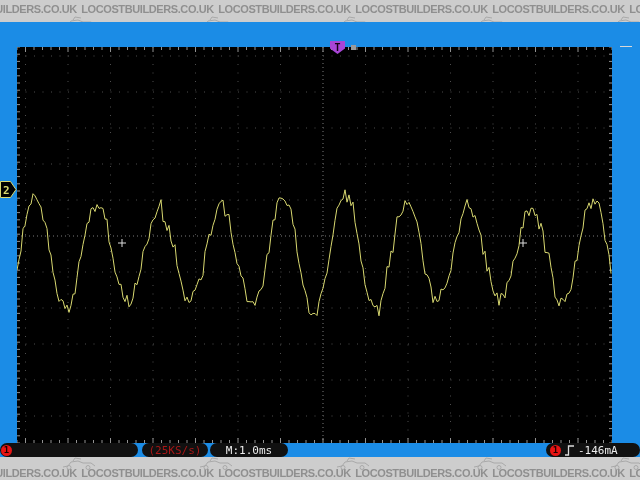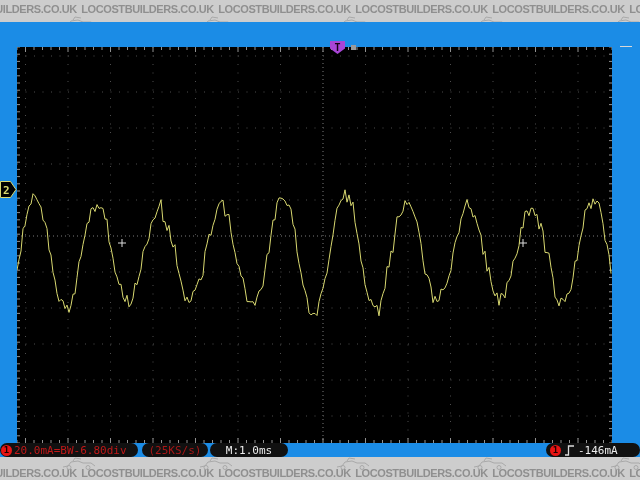--- a/index.html
+++ b/index.html
@@ -461,21 +461,20 @@
       <polygon points="0.5,0.5 10.5,0.5 16,8.5 10.5,16.5 0.5,16.5" fill="#000" stroke="#d8d870" stroke-width="1"></polygon>
       <text x="3" y="13" font-size="11" font-weight="bold" fill="#d8d870" font-family="DejaVu Sans Mono, monospace">2</text>
     </svg>
     <div class="tmark">T</div>
     <div class="graydot"></div>
   </div>
 
   <div class="statusbar">
     <div class="pill p-ch1">
       <span class="chbdg">1</span>
-      <span>20.0mA=BW-6.80div</span>
     </div>
     <div class="pill p-rate">
       <span>(25KS/s)</span>
     </div>
     <div class="pill p-time">
       <span>M:1.0ms</span>
     </div>
     <div class="pill p-trig">
       <span class="chbdg">1</span>
       <svg width="9" height="11" viewBox="0 0 9 11">

